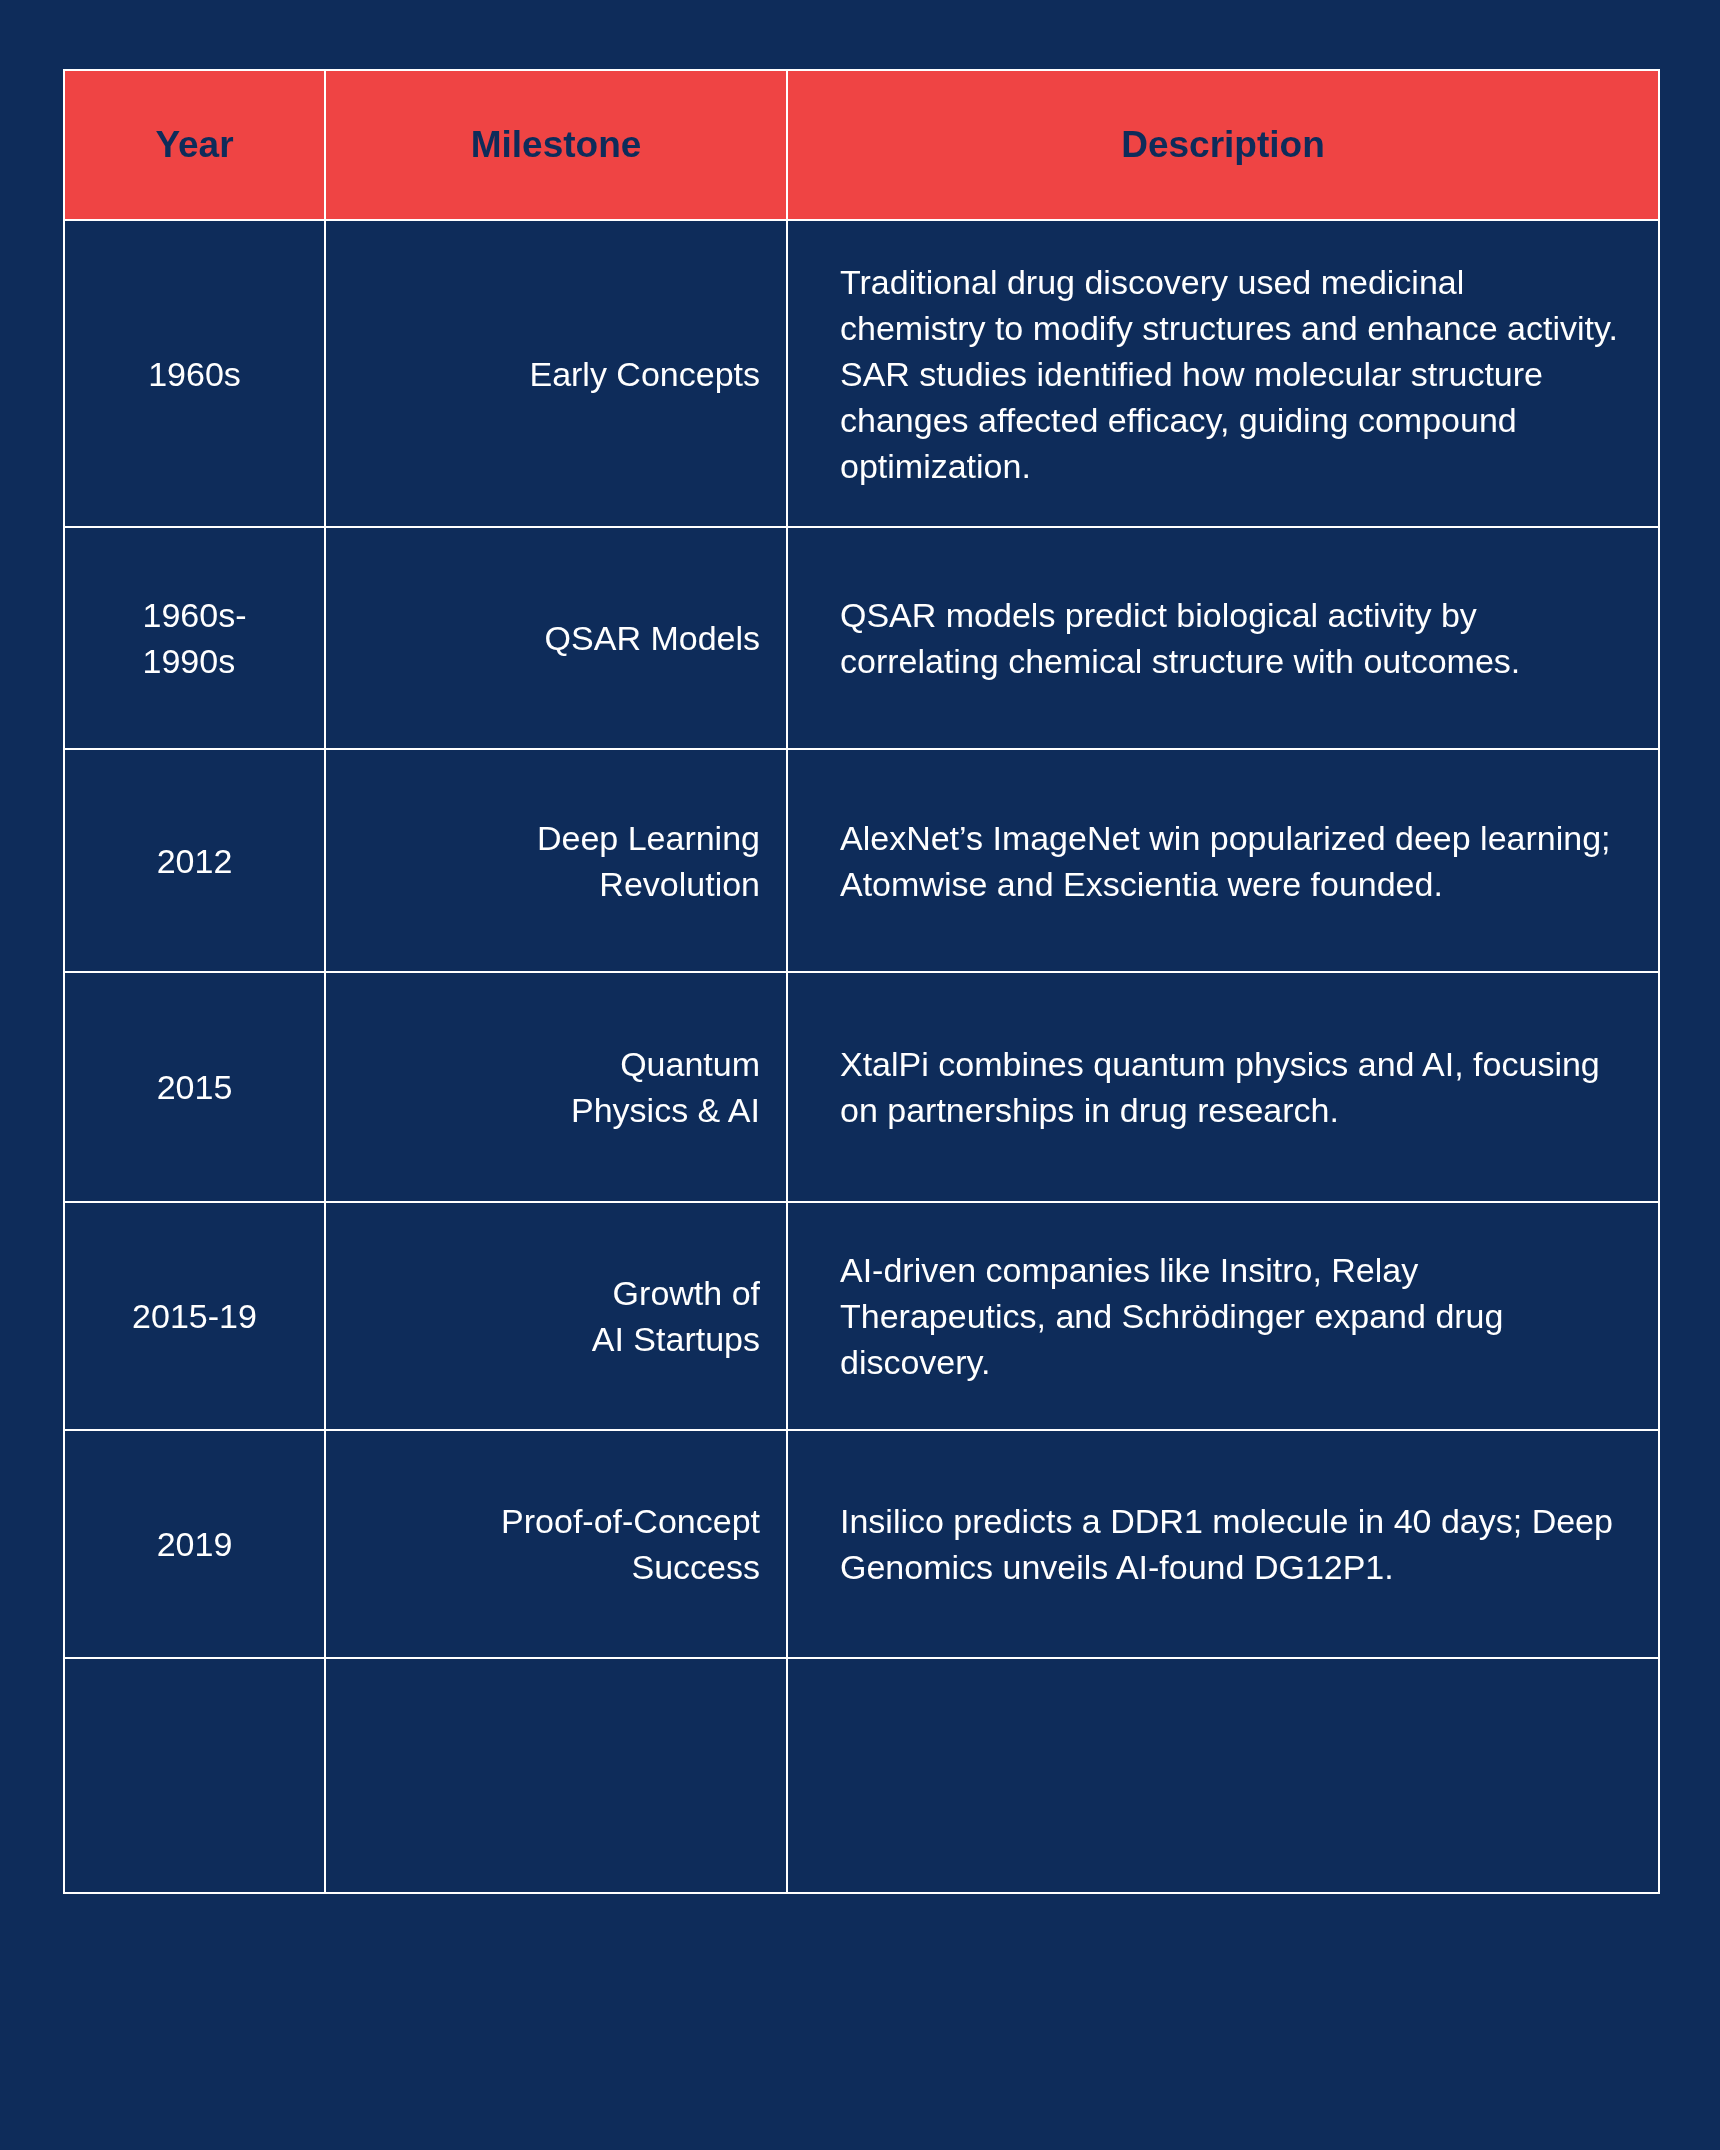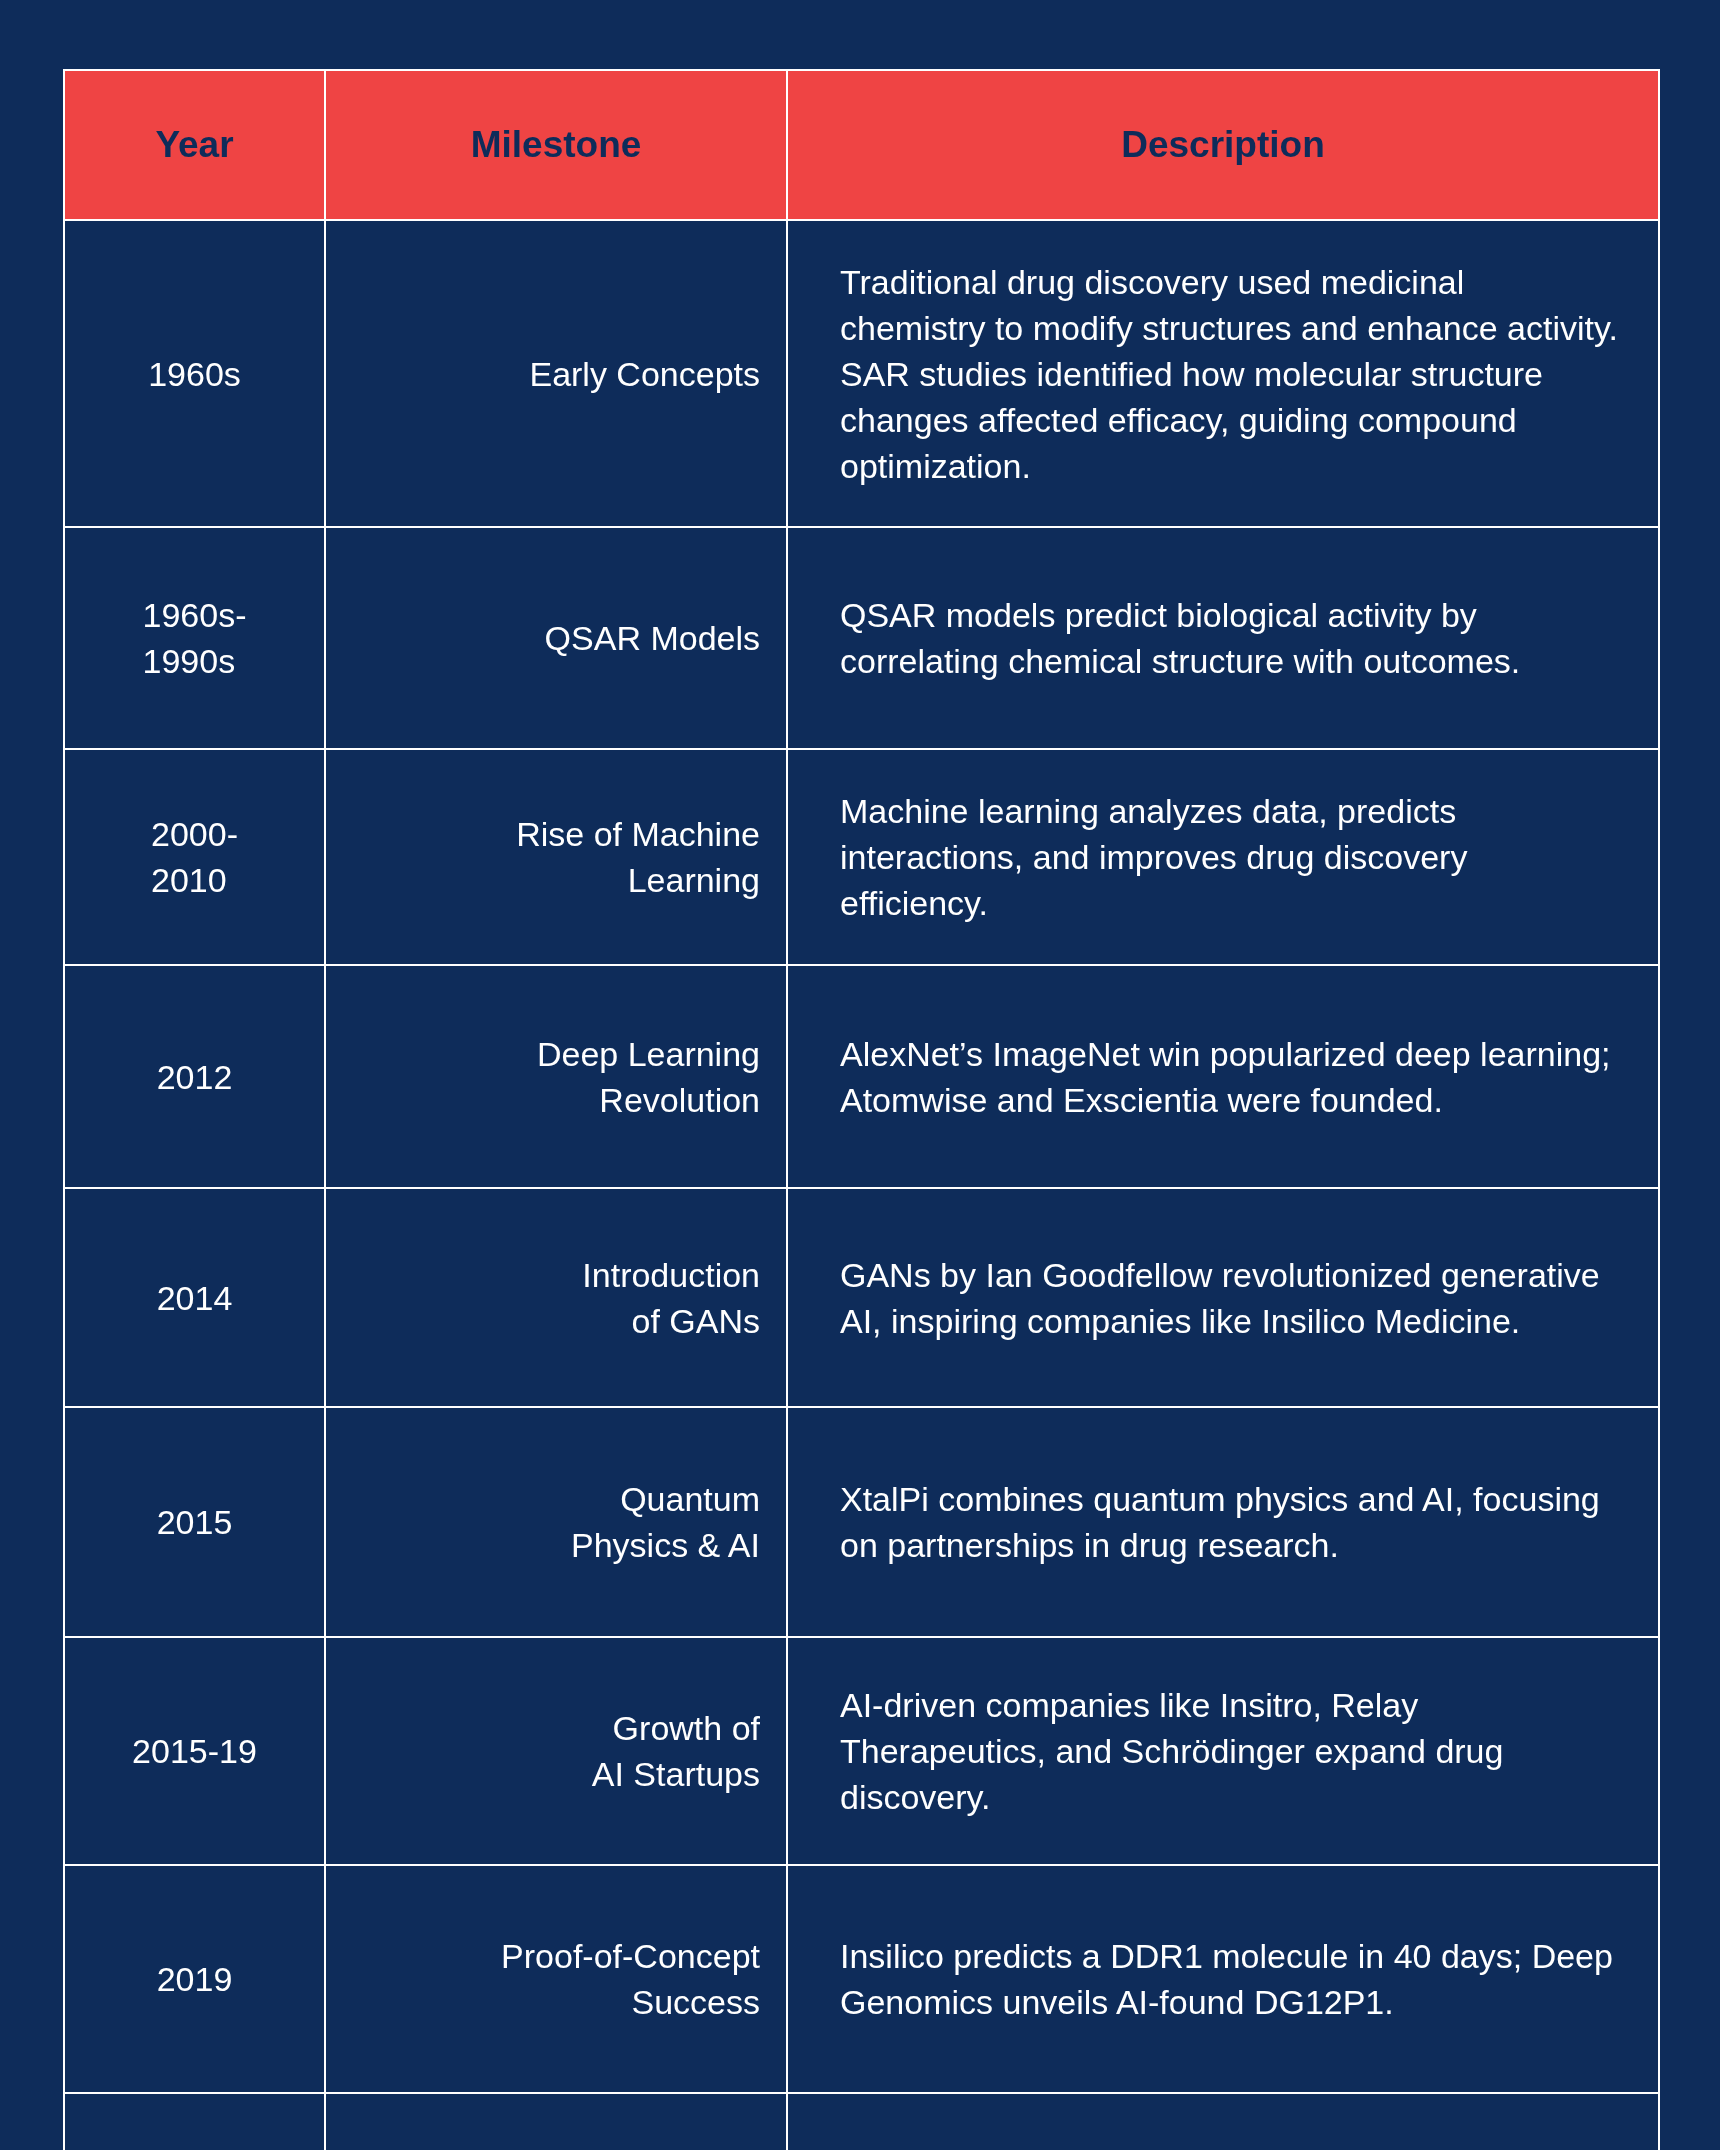--- a/index.html
+++ b/index.html
@@ -83,34 +83,24 @@
   <tr style="height: 307px;">
         <td class="year-cell"><span class="yr">1960s</span></td>
         <td class="milestone-cell"><span>Early Concepts</span></td>
         <td class="desc-cell"><span>Traditional drug discovery used medicinal chemistry to modify structures and enhance activity. SAR studies identified how molecular structure changes affected efficacy, guiding compound optimization.</span></td>
       </tr>
       <tr style="height: 222px;">
         <td class="year-cell"><span class="yr">1960s-<br>1990s</span></td>
         <td class="milestone-cell"><span>QSAR Models</span></td>
         <td class="desc-cell"><span>QSAR models predict biological activity by correlating chemical structure with outcomes.</span></td>
       </tr>
-      <tr style="height: 216px;">
-        <td class="year-cell"><span class="yr">2000-<br>2010</span></td>
-        <td class="milestone-cell"><span>Rise of Machine<br>Learning</span></td>
-        <td class="desc-cell"><span>Machine learning analyzes data, predicts interactions, and improves drug discovery efficiency.</span></td>
-      </tr>
       <tr style="height: 223px;">
         <td class="year-cell"><span class="yr">2012</span></td>
         <td class="milestone-cell"><span>Deep Learning<br>Revolution</span></td>
         <td class="desc-cell"><span>AlexNet’s ImageNet win popularized deep learning; Atomwise and Exscientia were founded.</span></td>
-      </tr>
-      <tr style="height: 219px;">
-        <td class="year-cell"><span class="yr">2014</span></td>
-        <td class="milestone-cell"><span>Introduction<br>of GANs</span></td>
-        <td class="desc-cell"><span>GANs by Ian Goodfellow revolutionized generative AI, inspiring companies like Insilico Medicine.</span></td>
       </tr>
       <tr style="height: 230px;">
         <td class="year-cell"><span class="yr">2015</span></td>
         <td class="milestone-cell"><span>Quantum<br>Physics &amp; AI</span></td>
         <td class="desc-cell"><span>XtalPi combines quantum physics and AI, focusing on partnerships in drug research.</span></td>
       </tr>
       <tr style="height: 228px;">
         <td class="year-cell"><span class="yr">2015-19</span></td>
         <td class="milestone-cell"><span>Growth of<br>AI Startups</span></td>
         <td class="desc-cell"><span>AI-driven companies like Insitro, Relay Therapeutics, and Schrödinger expand drug discovery.</span></td>

